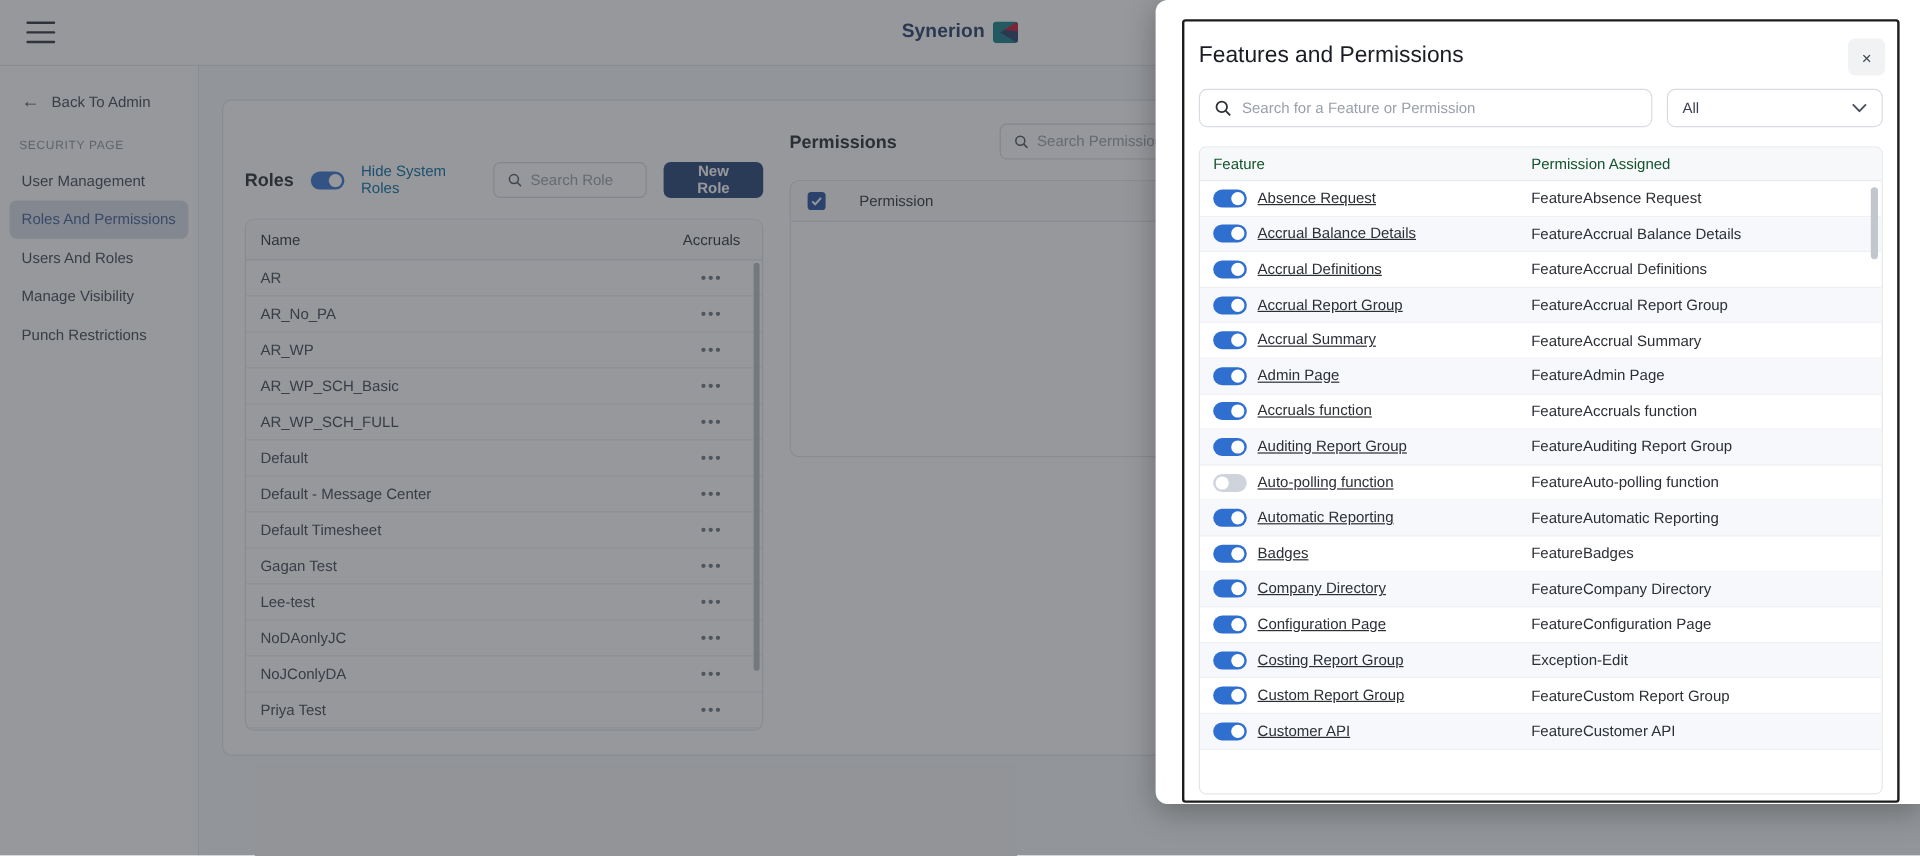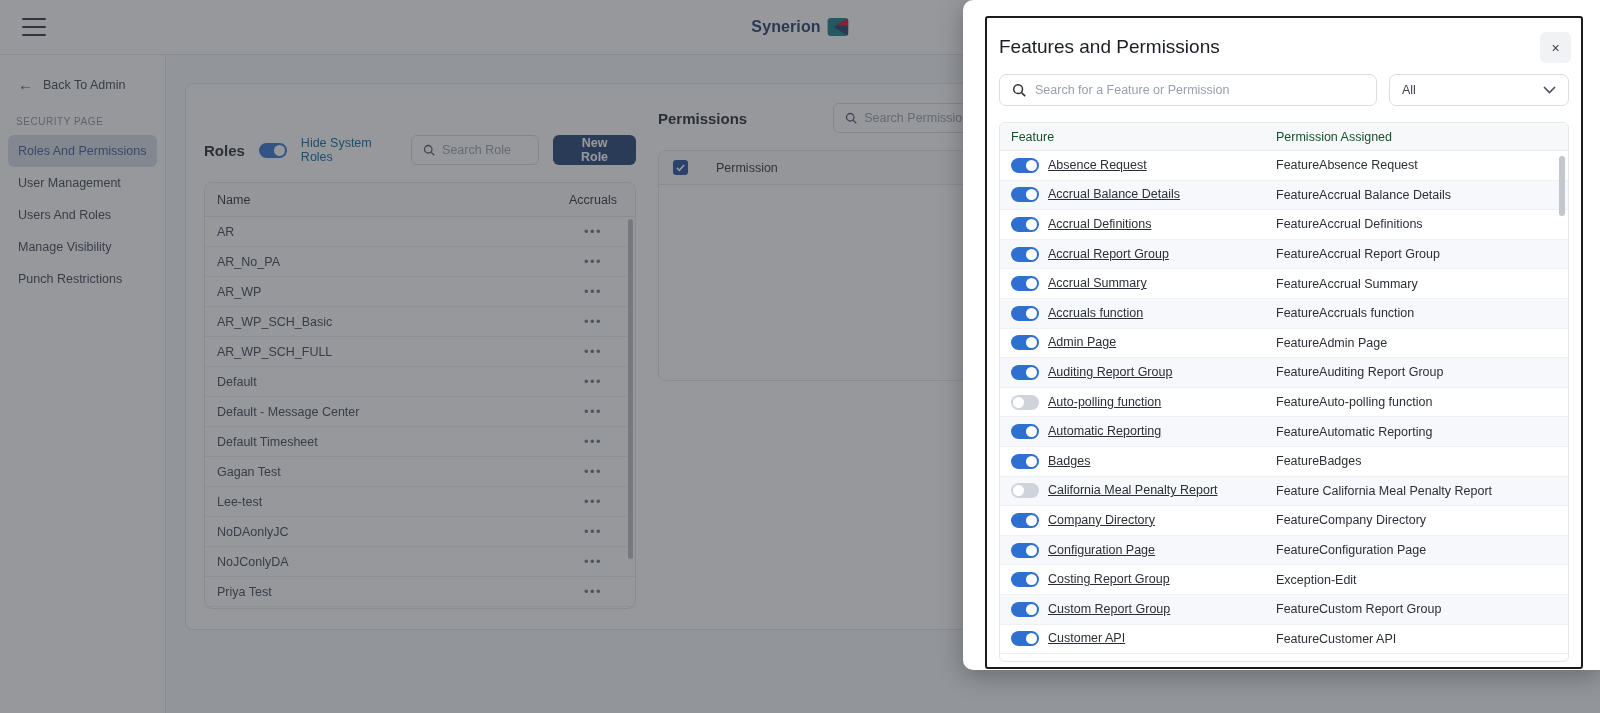--- a/index.html
+++ b/index.html
@@ -213,22 +213,22 @@
         </svg>
       </div>
     </div>
 
     <div id="app-sidebar">
       <div class="back-admin">
         <span class="back-arrow">←</span>
         <span>Back To Admin</span>
       </div>
       <div class="sec-label">SECURITY PAGE</div>
+      <div class="nav-item">User Management</div>
       <div class="nav-item active">Roles And Permissions</div>
-      <div class="nav-item">User Management</div>
       <div class="nav-item">Users And Roles</div>
       <div class="nav-item">Manage Visibility</div>
       <div class="nav-item">Punch Restrictions</div>
     </div>
 
     <div id="app-main">
       <div class="panel-card">
 
         <div class="col col-roles">
           <div class="col-head">
@@ -416,30 +416,30 @@
             <div class="m-row">
               <span class="m-c1">
                 <span class="switch on"></span>
                 <span>Accrual Summary</span>
               </span>
               <span class="m-c2">FeatureAccrual Summary</span>
             </div>
             <div class="m-row">
               <span class="m-c1">
                 <span class="switch on"></span>
+                <span>Admin Page</span>
+              </span>
+              <span class="m-c2">FeatureAdmin Page</span>
+            </div>
+            <div class="m-row">
+              <span class="m-c1">
+                <span class="switch on"></span>
                 <span>Accruals function</span>
               </span>
               <span class="m-c2">FeatureAccruals function</span>
-            </div>
-            <div class="m-row">
-              <span class="m-c1">
-                <span class="switch on"></span>
-                <span>Admin Page</span>
-              </span>
-              <span class="m-c2">FeatureAdmin Page</span>
             </div>
             <div class="m-row">
               <span class="m-c1">
                 <span class="switch on"></span>
                 <span>Auditing Report Group</span>
               </span>
               <span class="m-c2">FeatureAuditing Report Group</span>
             </div>
             <div class="m-row">
               <span class="m-c1">
@@ -454,27 +454,20 @@
                 <span>Automatic Reporting</span>
               </span>
               <span class="m-c2">FeatureAutomatic Reporting</span>
             </div>
             <div class="m-row">
               <span class="m-c1">
                 <span class="switch on"></span>
                 <span>Badges</span>
               </span>
               <span class="m-c2">FeatureBadges</span>
-            </div>
-            <div class="m-row">
-              <span class="m-c1">
-                <span class="switch"></span>
-                <span>California Meal Penalty Report</span>
-              </span>
-              <span class="m-c2">Feature California Meal Penalty Report</span>
             </div>
             <div class="m-row">
               <span class="m-c1">
                 <span class="switch on"></span>
                 <span>Company Directory</span>
               </span>
               <span class="m-c2">FeatureCompany Directory</span>
             </div>
             <div class="m-row">
               <span class="m-c1">

